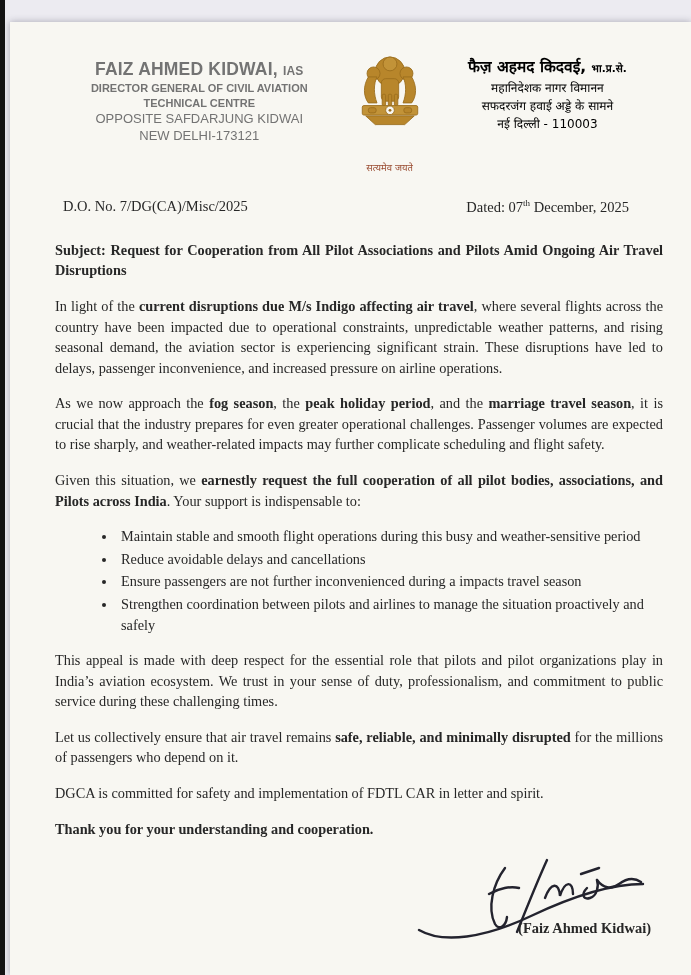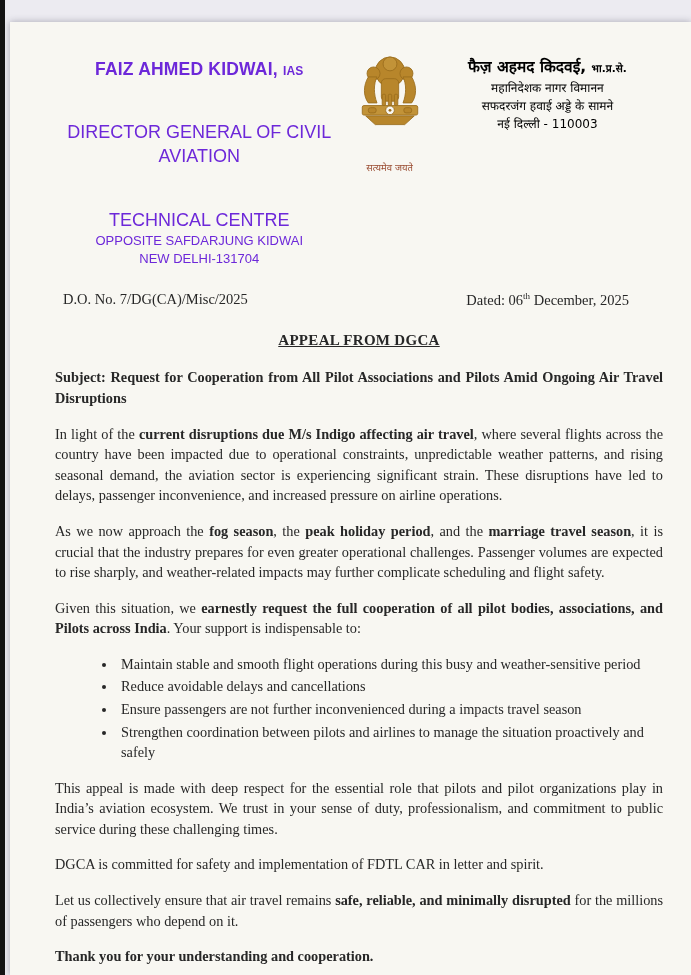--- a/index.html
+++ b/index.html
@@ -24,26 +24,26 @@
     overflow:hidden;
   }
   
   .letterhead{
     display:flex;justify-content:space-between;align-items:flex-start;
     margin-bottom:24px;
   }
   .lh-left{
     width:300px;text-align:center;
     font-family:"Liberation Sans", sans-serif;
-    color:#6d28d9;line-height:1.32;
+    color:#737373;line-height:1.32;
     padding-top:14px;
   }
   .lh-left .l1{font-size:17.5px;font-weight:bold;letter-spacing:.2px;}
   .lh-left .l1 .suffix{font-size:12px;}
-  .lh-left .l2,.lh-left .l3{font-size:18px;font-weight:normal;margin-top:40px;}
+  .lh-left .l2,.lh-left .l3{font-size:11px;font-weight:bold;}
   .lh-left .l4,.lh-left .l5{font-size:13px;font-weight:normal;}
   .lh-center{width:96px;text-align:center;padding-top:6px;}
   .motto{
     font-family:"DejaVu Sans", sans-serif;
     font-size:9.5px;color:#9b4f35;margin-top:15px;white-space:nowrap;
   }
   .lh-right{
     width:232px;text-align:center;
     font-family:"DejaVu Sans", sans-serif;
     color:#000000;line-height:1.5;
@@ -91,21 +91,21 @@
 <div class="edge-strip"></div>
 
 <div class="page">
 
   <div class="letterhead">
     <div class="lh-left">
       <div class="l1"><span>FAIZ AHMED KIDWAI,</span> <span class="suffix">IAS</span></div>
       <div class="l2">DIRECTOR GENERAL OF CIVIL AVIATION</div>
       <div class="l3">TECHNICAL CENTRE</div>
       <div class="l4">OPPOSITE SAFDARJUNG KIDWAI</div>
-      <div class="l5">NEW DELHI-131704</div>
+      <div class="l5">NEW DELHI-173121</div>
     </div>
 
     <div class="lh-center">
       <svg width="78" height="92" viewBox="0 0 90 104" aria-hidden="true">
         <g fill="#b8862b" stroke="#9a6d1d" stroke-width="1">
 
           <ellipse cx="45" cy="24" rx="17" ry="17"></ellipse>
           <circle cx="45" cy="15" r="8" fill="#c29338"></circle>
 
           <circle cx="26" cy="26" r="7.5"></circle>
@@ -134,47 +134,46 @@
     <div class="lh-right">
       <div class="l1"><span>फैज़ अहमद किदवई,</span> <span class="suffix">भा.प्र.से.</span></div>
       <div class="l2">महानिदेशक नागर विमानन</div>
       <div class="l4">सफदरजंग हवाई अड्डे के सामने</div>
       <div class="l5">नई दिल्ली - 110003</div>
     </div>
   </div>
 
   <div class="refline">
     <span>D.O. No. 7/DG(CA)/Misc/2025</span>
-    <span><span>Dated: 06</span><sup>th</sup><span> December, 2025</span></span>
+    <span><span>Dated: 07</span><sup>th</sup><span> December, 2025</span></span>
   </div>
 
-  <div class="title">APPEAL FROM DGCA</div>
 
   <div class="bodytext">
 
     <p class="subject">Subject: Request for Cooperation from All Pilot Associations and Pilots Amid Ongoing Air Travel Disruptions</p>
 
     <p><span>In light of the </span><span class="b">current disruptions due M/s Indigo affecting air travel</span><span>, where several flights across the country have been impacted due to operational constraints, unpredictable weather patterns, and rising seasonal demand, the aviation sector is experiencing significant strain. These disruptions have led to delays, passenger inconvenience, and increased pressure on airline operations.</span></p>
 
     <p><span>As we now approach the </span><span class="b">fog season</span><span>, the </span><span class="b">peak holiday period</span><span>, and the </span><span class="b">marriage travel season</span><span>, it is crucial that the industry prepares for even greater operational challenges. Passenger volumes are expected to rise sharply, and weather-related impacts may further complicate scheduling and flight safety.</span></p>
 
     <p><span>Given this situation, we </span><span class="b">earnestly request the full cooperation of all pilot bodies, associations, and Pilots across India</span><span>. Your support is indispensable to:</span></p>
 
     <ul class="bullets">
       <li>Maintain stable and smooth flight operations during this busy and weather-sensitive period</li>
       <li>Reduce avoidable delays and cancellations</li>
       <li>Ensure passengers are not further inconvenienced during a impacts travel season</li>
       <li>Strengthen coordination between pilots and airlines to manage the situation proactively and safely</li>
     </ul>
 
     <p>This appeal is made with deep respect for the essential role that pilots and pilot organizations play in India’s aviation ecosystem. We trust in your sense of duty, professionalism, and commitment to public service during these challenging times.</p>
 
+    <p><span>Let us collectively ensure that air travel remains </span><span class="b">safe, reliable, and minimally disrupted</span><span> for the millions of passengers who depend on it.</span></p>
+
     <p>DGCA is committed for safety and implementation of FDTL CAR in letter and spirit.</p>
-
-    <p><span>Let us collectively ensure that air travel remains </span><span class="b">safe, reliable, and minimally disrupted</span><span> for the millions of passengers who depend on it.</span></p>
 
     <p class="b">Thank you for your understanding and cooperation.</p>
 
   </div>
 
   <div class="sigblock">
     <svg width="240" height="92" viewBox="0 0 240 92" aria-hidden="true">
       <g fill="none" stroke="#23232e" stroke-width="2.4" stroke-linecap="round">
 
         <path d="M6 76 C 30 90, 72 84, 118 62 C 158 43, 196 30, 230 30"></path>

